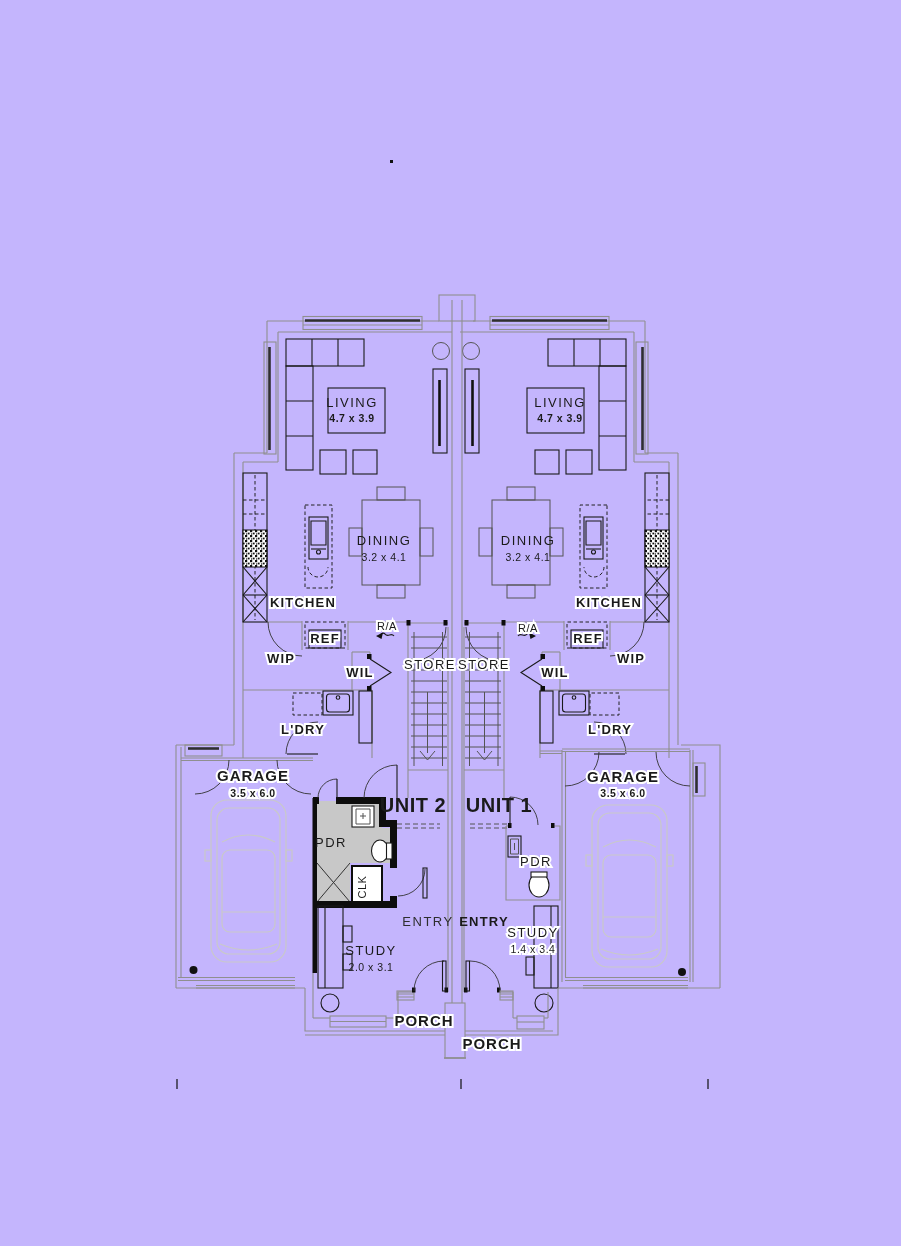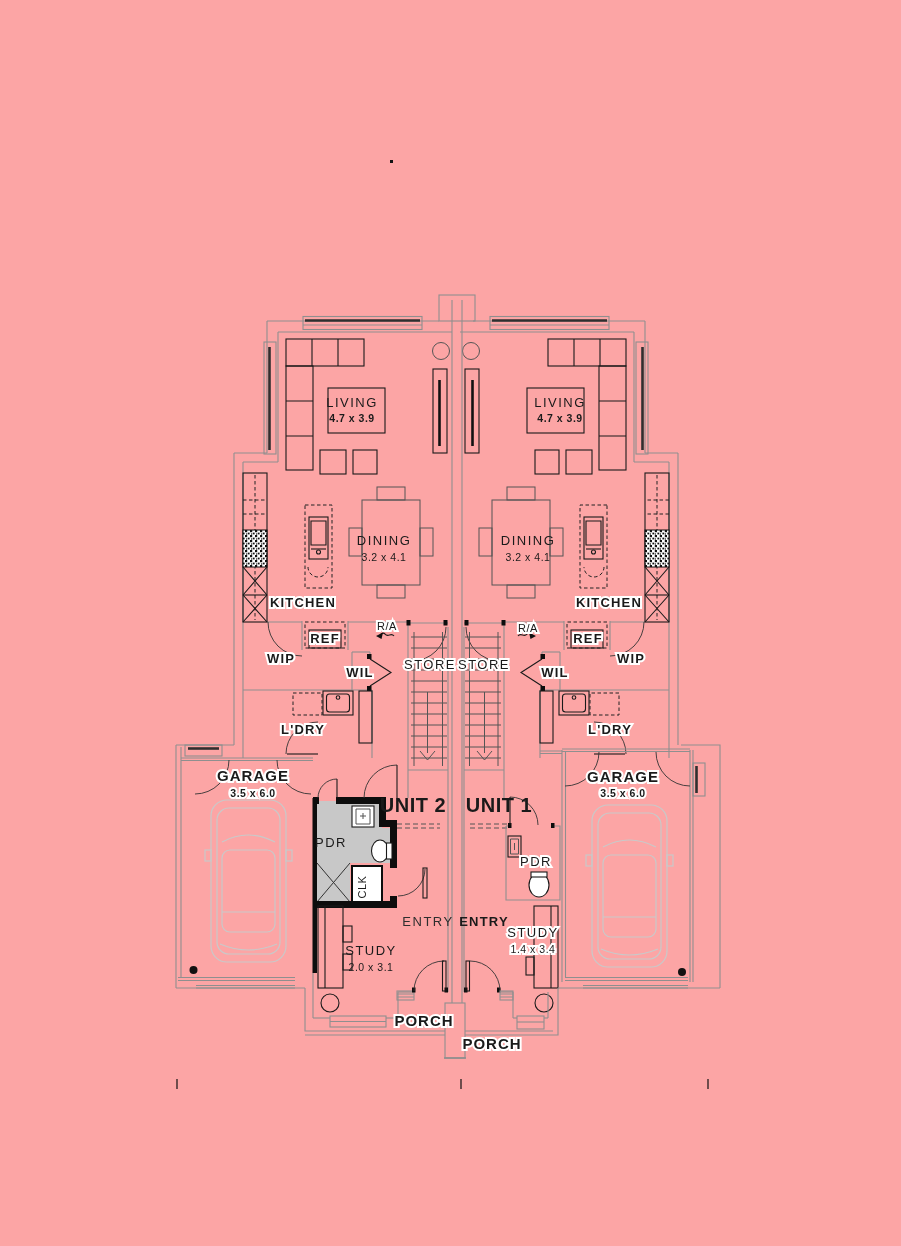--- a/index.html
+++ b/index.html
@@ -1,20 +1,20 @@
 <!DOCTYPE html>
 <html style="--wall: #8f8f8f; --dark: #1a1a1a; --car: #c9c9c9; --podfill: #c8c8c8; --podwall: #0d0d0d; --band: #2f2f2f;"><head>
 <meta charset="utf-8">
 <style>
   :root{
     --wall:#8f8f8f; --dark:#1a1a1a; --mid:#555555; --car:#c9c9c9;
     --podfill:#c8c8c8; --podwall:#0d0d0d; --band:#2f2f2f;
   }
   html,body{margin:0;padding:0;background:#ffffff;}
-  .page{width:901px;height:1246px;background:#fca5a5;position:relative;overflow:hidden;text-align:center;}
+  .page{width:901px;height:1246px;background:#c4b5fd;position:relative;overflow:hidden;text-align:center;}
   svg{display:block;}
   
   .w  {stroke:var(--wall);stroke-width:1.1;fill:none;}
   .w2 {stroke:var(--wall);stroke-width:1.6;fill:none;}
   .f  {stroke:var(--dark);stroke-width:1.1;fill:none;}
   .fw {stroke:var(--dark);stroke-width:1.1;fill:#fff;}
   .fg {stroke:var(--mid);stroke-width:1;fill:none;}
   .fd {stroke:#222;stroke-width:1;fill:none;stroke-dasharray:3.5,2.5;}
   .arc{stroke:#333;stroke-width:0.9;fill:none;}
   .car{stroke:var(--car);stroke-width:1.2;fill:none;}

